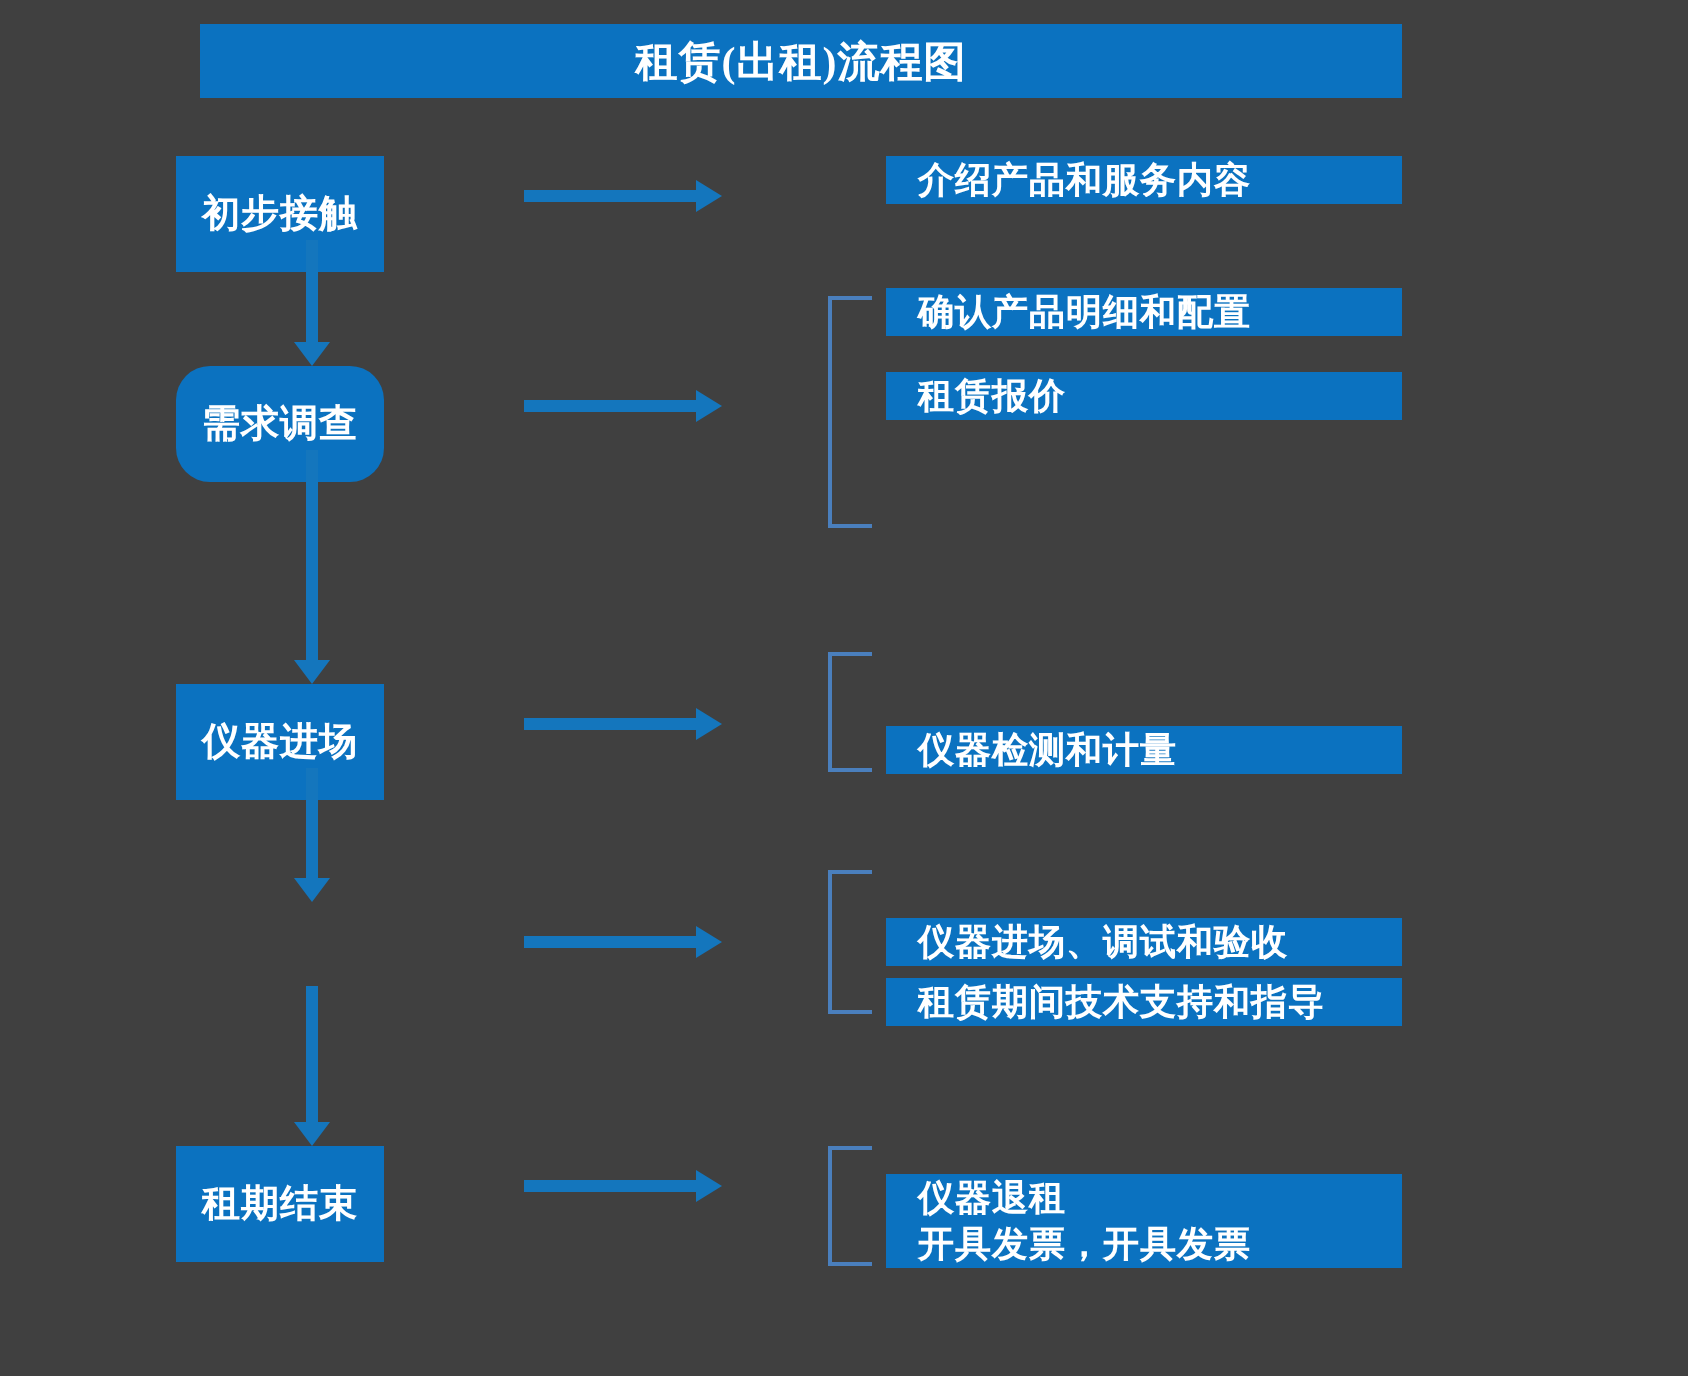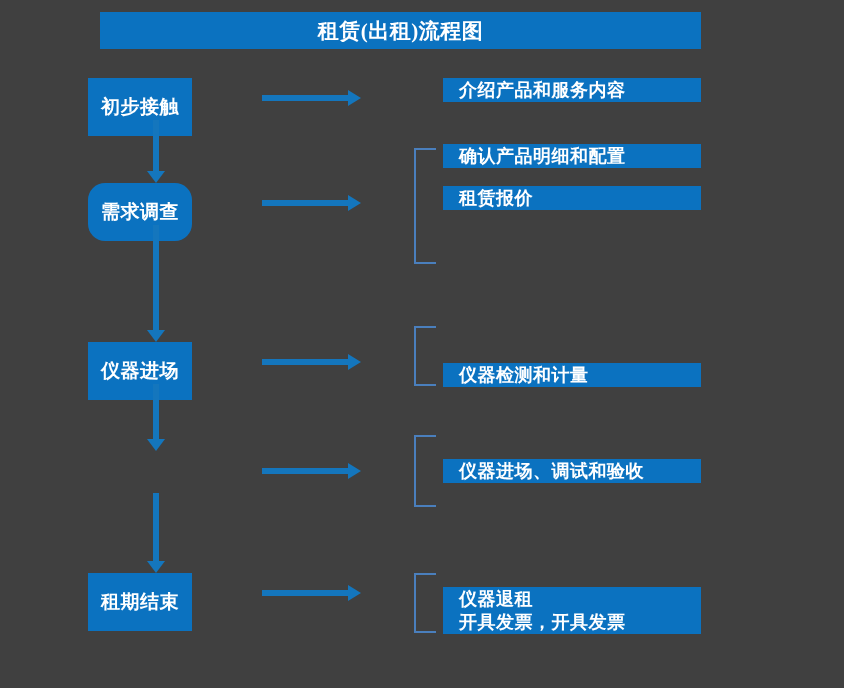--- a/index.html
+++ b/index.html
@@ -184,18 +184,19 @@
   <div class="box detail-box" style="top:144px;">确认产品明细和配置</div>
 
   <div class="box detail-box" style="top:186px;">租赁报价</div>
 
 
 
   <div class="box detail-box" style="top:363px;">仪器检测和计量</div>
 
   <div class="box detail-box" style="top:422px;margin-top:37px;">仪器进场、调试和验收</div>
 
+  <div class="box detail-box" style="top:489px;">租赁期间技术支持和指导</div>
 
   <div class="box detail-box" style="top:560px;margin-top:27px;">仪器退租</div>
 
   <div class="box detail-box" style="top:610px;">开具发票，开具发票</div>
 
 </div>
 
 </body></html>

